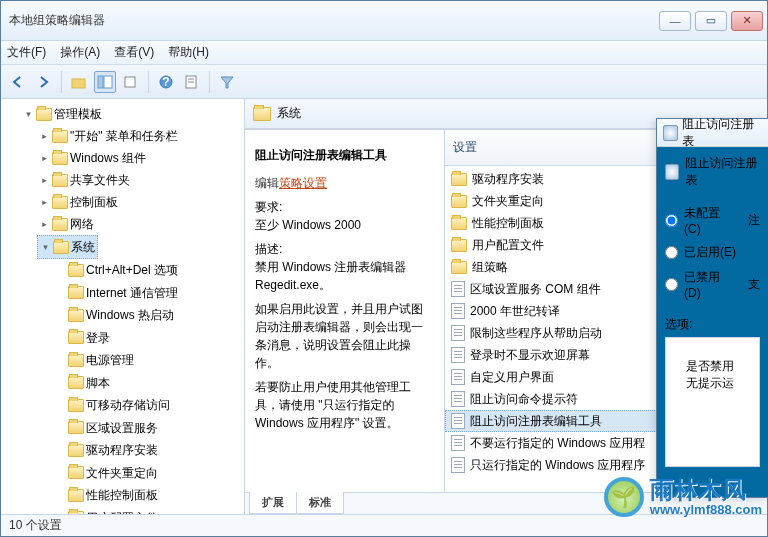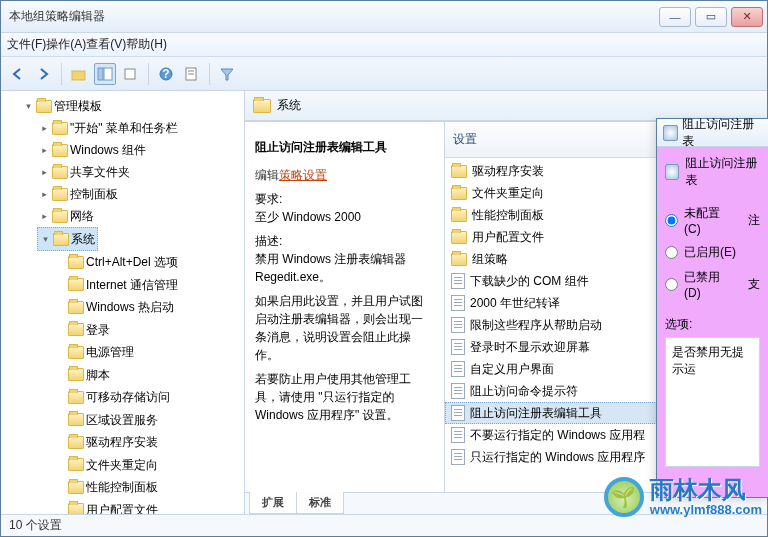--- a/index.html
+++ b/index.html
@@ -1,25 +1,25 @@
 <!DOCTYPE html>
 <html><head>
 <meta charset="utf-8">
 <style>
 * { box-sizing: border-box; margin: 0; padding: 0; font-family: "Microsoft YaHei", "SimSun", Tahoma, sans-serif; font-size: 12px; }
 body { background: #fff; overflow: hidden; width: 768px; height: 537px; position: relative; }
 
 .window { width: 768px; height: 537px; border: 1px solid #5a7ea0; background: #fff; display: flex; flex-direction: column; }
-.titlebar { height: 32px; background: linear-gradient(#f7fbff,#e4eef9); display: flex; align-items: center; padding: 0 4px 0 8px; border-bottom: 1px solid #c8d6e6; }
+.titlebar { height: 40px; background: linear-gradient(#f7fbff,#e4eef9); display: flex; align-items: center; padding: 0 4px 0 8px; border-bottom: 1px solid #c8d6e6; }
 .titlebar .title { flex: 1; color: #333; }
 .winbtns { display: flex; gap: 0; }
 .winbtn { width: 32px; height: 20px; border: 1px solid #a6b8cc; background: linear-gradient(#fefefe,#e8eff7); border-radius: 3px; display:flex;align-items:center;justify-content:center; margin-left:4px; color:#3a5a7a; font-size:11px; }
 .winbtn.close { background: linear-gradient(#f7d2d2,#e8a0a0); border-color:#c07070; color:#7a2a2a;}
 
-.menubar { height: 24px; background: linear-gradient(#f7fbff,#eaf2fb); display:flex; align-items:center; padding:0 6px; border-bottom:1px solid #d0dcea; }
+.menubar { height: 24px; background: linear-gradient(#f7fbff,#eaf2fb); display:flex; align-items:center; padding:0 6px; border-bottom:1px solid #d0dcea; gap:14px; }
 .menubar span { color:#222; cursor:default; }
 
 .toolbar { height: 34px; background: linear-gradient(#f2f7fd,#e3edf8); display:flex; align-items:center; padding:0 6px; border-bottom:1px solid #c8d6e6; gap:4px; }
 .tbicon { width:22px; height:22px; display:flex; align-items:center; justify-content:center; border:1px solid transparent; border-radius:2px; }
 .tbicon.active { border-color:#7fa6cc; background:#d6e6f5; }
 .sep { width:1px; height:22px; background:#c8d6e6; margin:0 2px; }
 
 .body { flex:1; display:flex; min-height:0; }
 .tree { width: 244px; border-right:1px solid #c8d6e6; overflow:auto; padding:4px 0 4px 4px; }
 .tree ul { list-style:none; padding-left:16px; }
@@ -50,27 +50,27 @@
 .picon { width:14px; height:16px; background:#fff; border:1px solid #9aaabb; position:relative; flex-shrink:0; }
 .picon::after{content:"";position:absolute;top:3px;left:2px;right:2px;height:1px;background:#9aaabb;box-shadow:0 3px 0 #9aaabb,0 6px 0 #9aaabb;}
 
 .tabs { height:22px; border-top:1px solid #c8d6e6; display:flex; align-items:flex-end; padding-left:4px; background:#f5f8fc; }
 .tab { padding:3px 12px; border:1px solid #c8d6e6; border-top:none; background:#fdfdfe; margin-right:-1px; font-size:11px; color:#444;font-weight:bold; }
 .tab:first-child { background:#fff; }
 
 .status { height:22px; border-top:1px solid #c8d6e6; background:#f5f8fc; display:flex; align-items:center; padding:0 8px; color:#333; }
 
 
-.dialog { position:absolute; top:118px; right:0; width:112px; height:380px; background:#f0abfc; border:1px solid #5a7ea0; border-right:none; display:flex; flex-direction:column; box-shadow:-2px 2px 8px rgba(0,0,0,.15); }
+.dialog { position:absolute; top:118px; right:0; width:112px; height:380px; background:#0369a1; border:1px solid #5a7ea0; border-right:none; display:flex; flex-direction:column; box-shadow:-2px 2px 8px rgba(0,0,0,.15); }
 .dialog .dt { height:28px; background:linear-gradient(#f7fbff,#e4eef9); display:flex; align-items:center; padding:0 6px; gap:4px; border-bottom:1px solid #c8d6e6; }
 .dialog .di { width:16px;height:16px;background:radial-gradient(circle,#fff,#a8c4e0);border:1px solid #7a9abb;border-radius:2px; }
 .dialog .db { padding:8px; display:flex; flex-direction:column; gap:10px; }
 .dialog .drow { display:flex; align-items:center; gap:6px; }
 .dialog .dsec { margin-top:6px; }
-.dialog .dbox { border:1px solid #c8d6e6; background:#fff; padding:6px; margin-top:4px; height:130px; }
+.dialog .dbox { border:1px solid #c8d6e6; background:#fff; padding:20px; margin-top:4px; height:130px; }
 input[type=radio]{margin:0;}
 
 
 .wm { position:absolute; right:6px; bottom:20px; display:flex; align-items:center; gap:6px; opacity:.95; }
 .wm .leaf { width:40px;height:40px;border-radius:50%;background:radial-gradient(circle at 50% 55%,#d4f0b4,#8cc63f);border:4px solid #3aa0d8;display:flex;align-items:center;justify-content:center;font-size:20px;color:#2a7a1a; }
 .wm .txt { color:#1a78c2; font-weight:bold; font-size:24px; line-height:1; text-shadow:1px 1px 0 #fff; }
 .wm .url { color:#1a78c2; font-size:13px; font-weight:bold; }
 </style>
 </head>
 <body>
@@ -280,21 +280,21 @@
               <div class="litem">
                 <span class="ficon"></span>
                 <span>用户配置文件</span>
               </div>
               <div class="litem">
                 <span class="ficon"></span>
                 <span>组策略</span>
               </div>
               <div class="litem">
                 <span class="picon"></span>
-                <span>下载缺少的 COM 组件</span>
+                <span>区域设置服务 COM 组件</span>
               </div>
               <div class="litem">
                 <span class="picon"></span>
                 <span>2000 年世纪转译</span>
               </div>
               <div class="litem">
                 <span class="picon"></span>
                 <span>限制这些程序从帮助启动</span>
               </div>
               <div class="litem">

